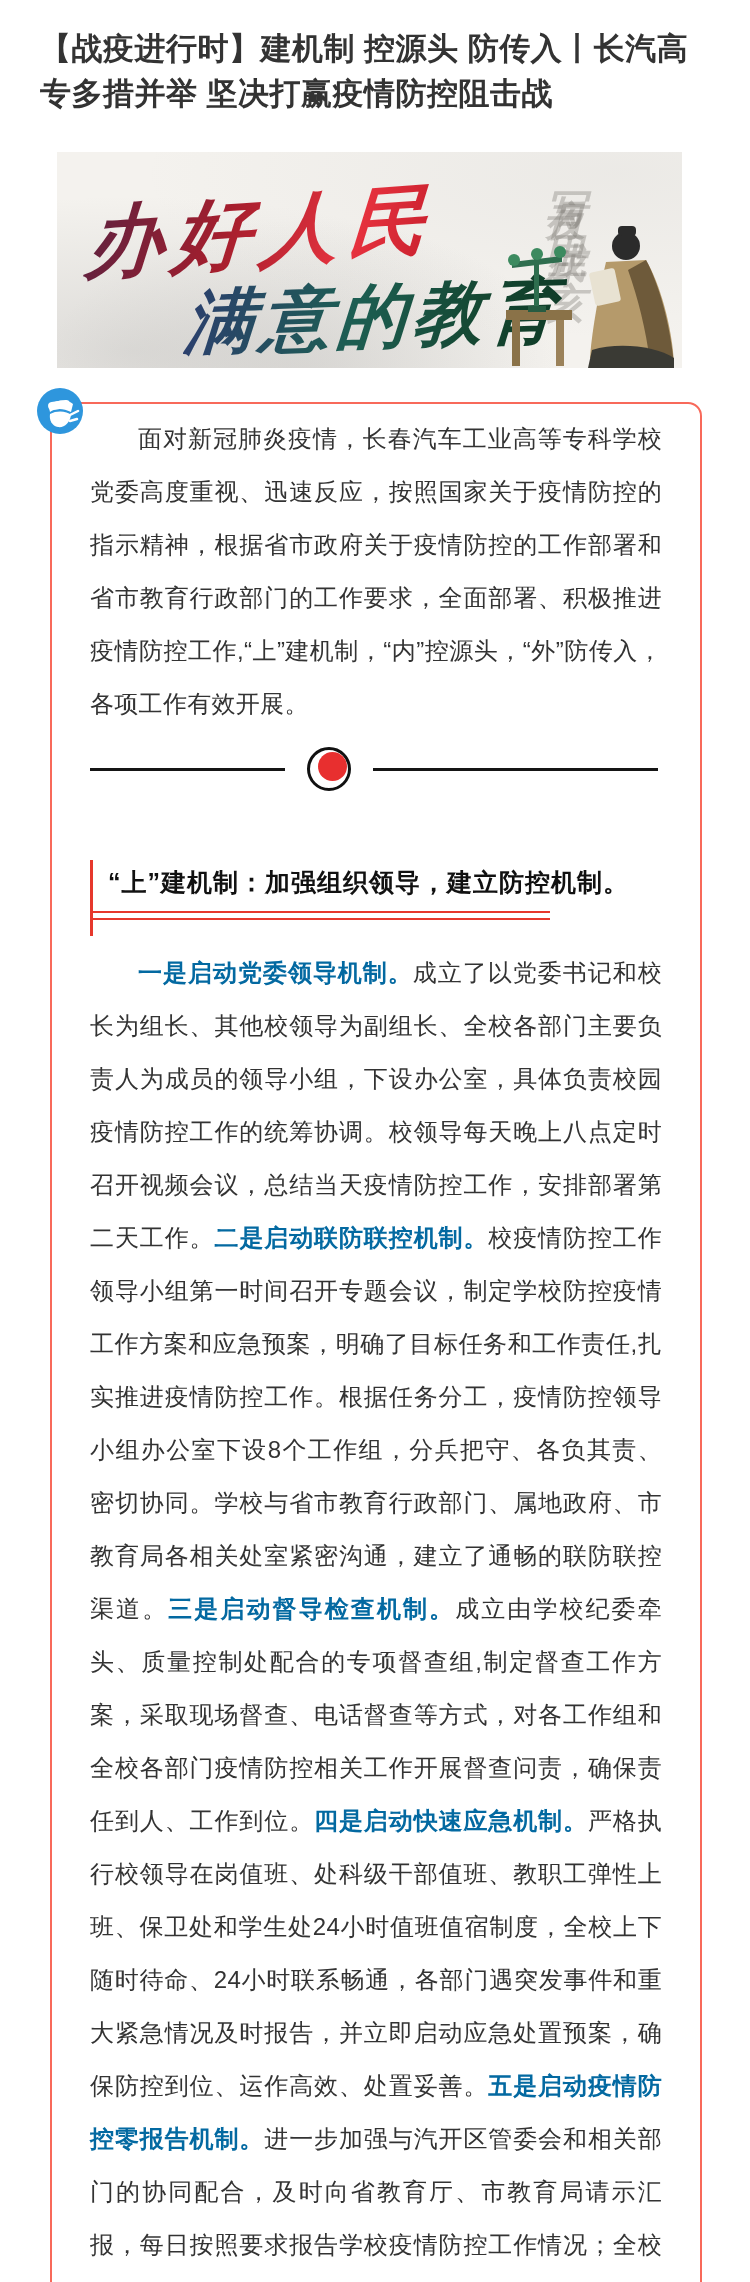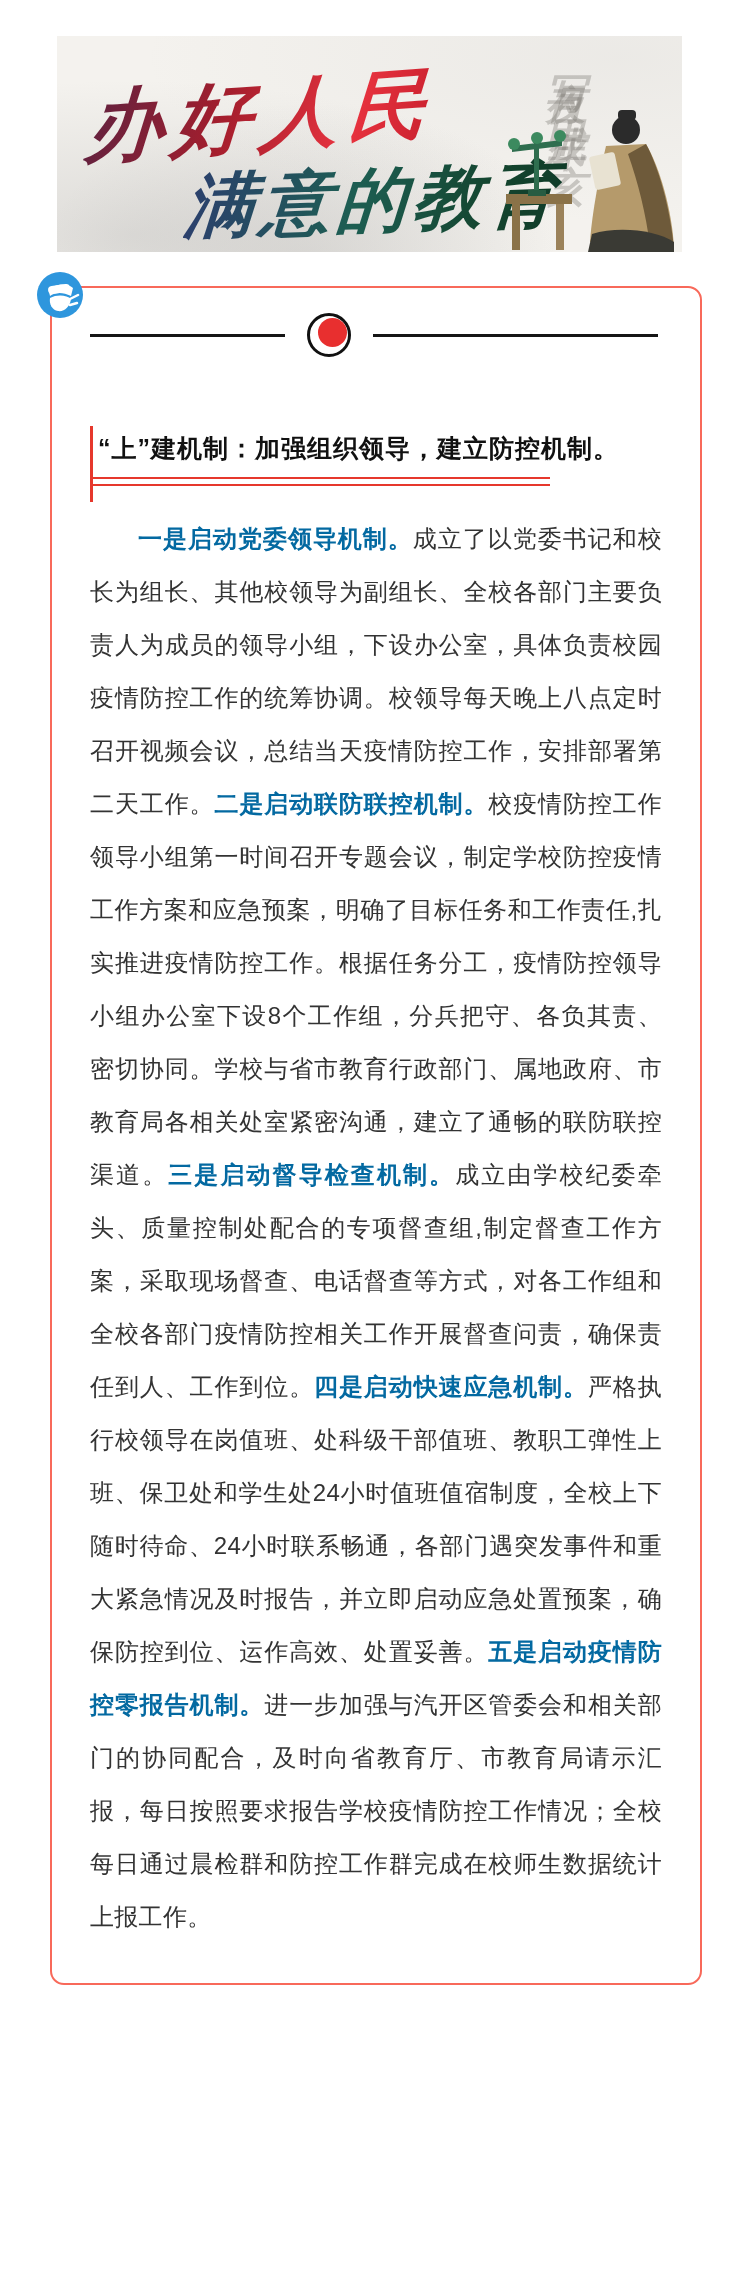--- a/index.html
+++ b/index.html
@@ -59,34 +59,35 @@
   
   .divider{margin-top:16px;display:flex;align-items:center;height:46px;}
   .divider .line-l{width:195px;height:3px;background:#151515;}
   .divider .line-r{width:285px;height:3px;background:#151515;}
   .divider .cap{margin:0 22px;width:38px;height:38px;border:3px solid #111;border-radius:50%;
     background:#fff;position:relative;flex:0 0 auto;}
   .divider .cap::after{content:"";position:absolute;right:1px;top:2px;width:29px;height:29px;
     background:#e82f2f;border-radius:50%;}
   
   .section-heading{
-    position:relative;margin-top:70px;margin-bottom:44px;padding-left:8px;
+    position:relative;margin-top:70px;margin-bottom:44px;padding-left:18px;
     font-size:25px;font-weight:700;line-height:40px;color:#111;letter-spacing:1px;
   }
   .section-heading .accent{position:absolute;left:0;top:-2px;height:76px;width:3px;background:#e6382c;}
   .section-heading .underline{
     position:absolute;left:2px;bottom:-18px;width:458px;height:5px;
     border-top:2px solid #e6382c;border-bottom:2px solid #e6382c;
   }
 </style>
 </head>
 <body>
 
 <div class="page">
 
+  <h1 class="title">【战疫进行时】建机制 控源头 防传入丨长汽高专多措并举 坚决打赢疫情防控阻击战</h1>
 
 
   <div class="banner">
     <div class="banner-bg-glyphs">
       <span>写夜月</span>
       <span>甲戌年</span>
       <span>亥</span>
     </div>
     <div class="banner-cal1">办好人民</div>
     <div class="banner-cal2">满意的教育</div>
@@ -117,20 +118,21 @@
 
     <svg class="mask-badge" viewBox="0 0 46 46">
       <circle cx="23" cy="23" r="23" fill="#2e96dd"></circle>
       <path d="M12 20 C14 12 30 10 36 16 L34 24 C26 20 18 20 13 24 Z" fill="#ffffff"></path>
       <rect x="11" y="13" width="22" height="8" rx="4" fill="#ffffff" transform="rotate(-8 22 17)"></rect>
       <path d="M13 26 C20 22 30 23 34 27 C33 35 27 40 21 39 C15 38 12 32 13 26 Z" fill="#ffffff"></path>
       <path d="M33 27 L41 23" stroke="#ffffff" stroke-width="2.5" stroke-linecap="round"></path>
       <path d="M33 33 L40 31" stroke="#ffffff" stroke-width="2.5" stroke-linecap="round"></path>
     </svg>
 
+    <p class="intro">面对新冠肺炎疫情，长春汽车工业高等专科学校党委高度重视、迅速反应，按照国家关于疫情防控的指示精神，根据省市政府关于疫情防控的工作部署和省市教育行政部门的工作要求，全面部署、积极推进疫情防控工作,“上”建机制，“内”控源头，“外”防传入，各项工作有效开展。</p>
 
     <div class="divider">
       <span class="line-l"></span>
       <span class="cap"></span>
       <span class="line-r"></span>
     </div>
 
     <div>
         <div class="section-heading"><span class="accent"></span><span>“上”建机制：加强组织领导，建立防控机制。</span><span class="underline"></span></div>
         <p class="body-para"><b>一是启动党委领导机制。</b>成立了以党委书记和校长为组长、其他校领导为副组长、全校各部门主要负责人为成员的领导小组，下设办公室，具体负责校园疫情防控工作的统筹协调。校领导每天晚上八点定时召开视频会议，总结当天疫情防控工作，安排部署第二天工作。<b>二是启动联防联控机制。</b>校疫情防控工作领导小组第一时间召开专题会议，制定学校防控疫情工作方案和应急预案，明确了目标任务和工作责任,扎实推进疫情防控工作。根据任务分工，疫情防控领导小组办公室下设8个工作组，分兵把守、各负其责、密切协同。学校与省市教育行政部门、属地政府、市教育局各相关处室紧密沟通，建立了通畅的联防联控渠道。<b>三是启动督导检查机制。</b>成立由学校纪委牵头、质量控制处配合的专项督查组,制定督查工作方案，采取现场督查、电话督查等方式，对各工作组和全校各部门疫情防控相关工作开展督查问责，确保责任到人、工作到位。<b>四是启动快速应急机制。</b>严格执行校领导在岗值班、处科级干部值班、教职工弹性上班、保卫处和学生处24小时值班值宿制度，全校上下随时待命、24小时联系畅通，各部门遇突发事件和重大紧急情况及时报告，并立即启动应急处置预案，确保防控到位、运作高效、处置妥善。<b>五是启动疫情防控零报告机制。</b>进一步加强与汽开区管委会和相关部门的协同配合，及时向省教育厅、市教育局请示汇报，每日按照要求报告学校疫情防控工作情况；全校每日通过晨检群和防控工作群完成在校师生数据统计上报工作。</p>

